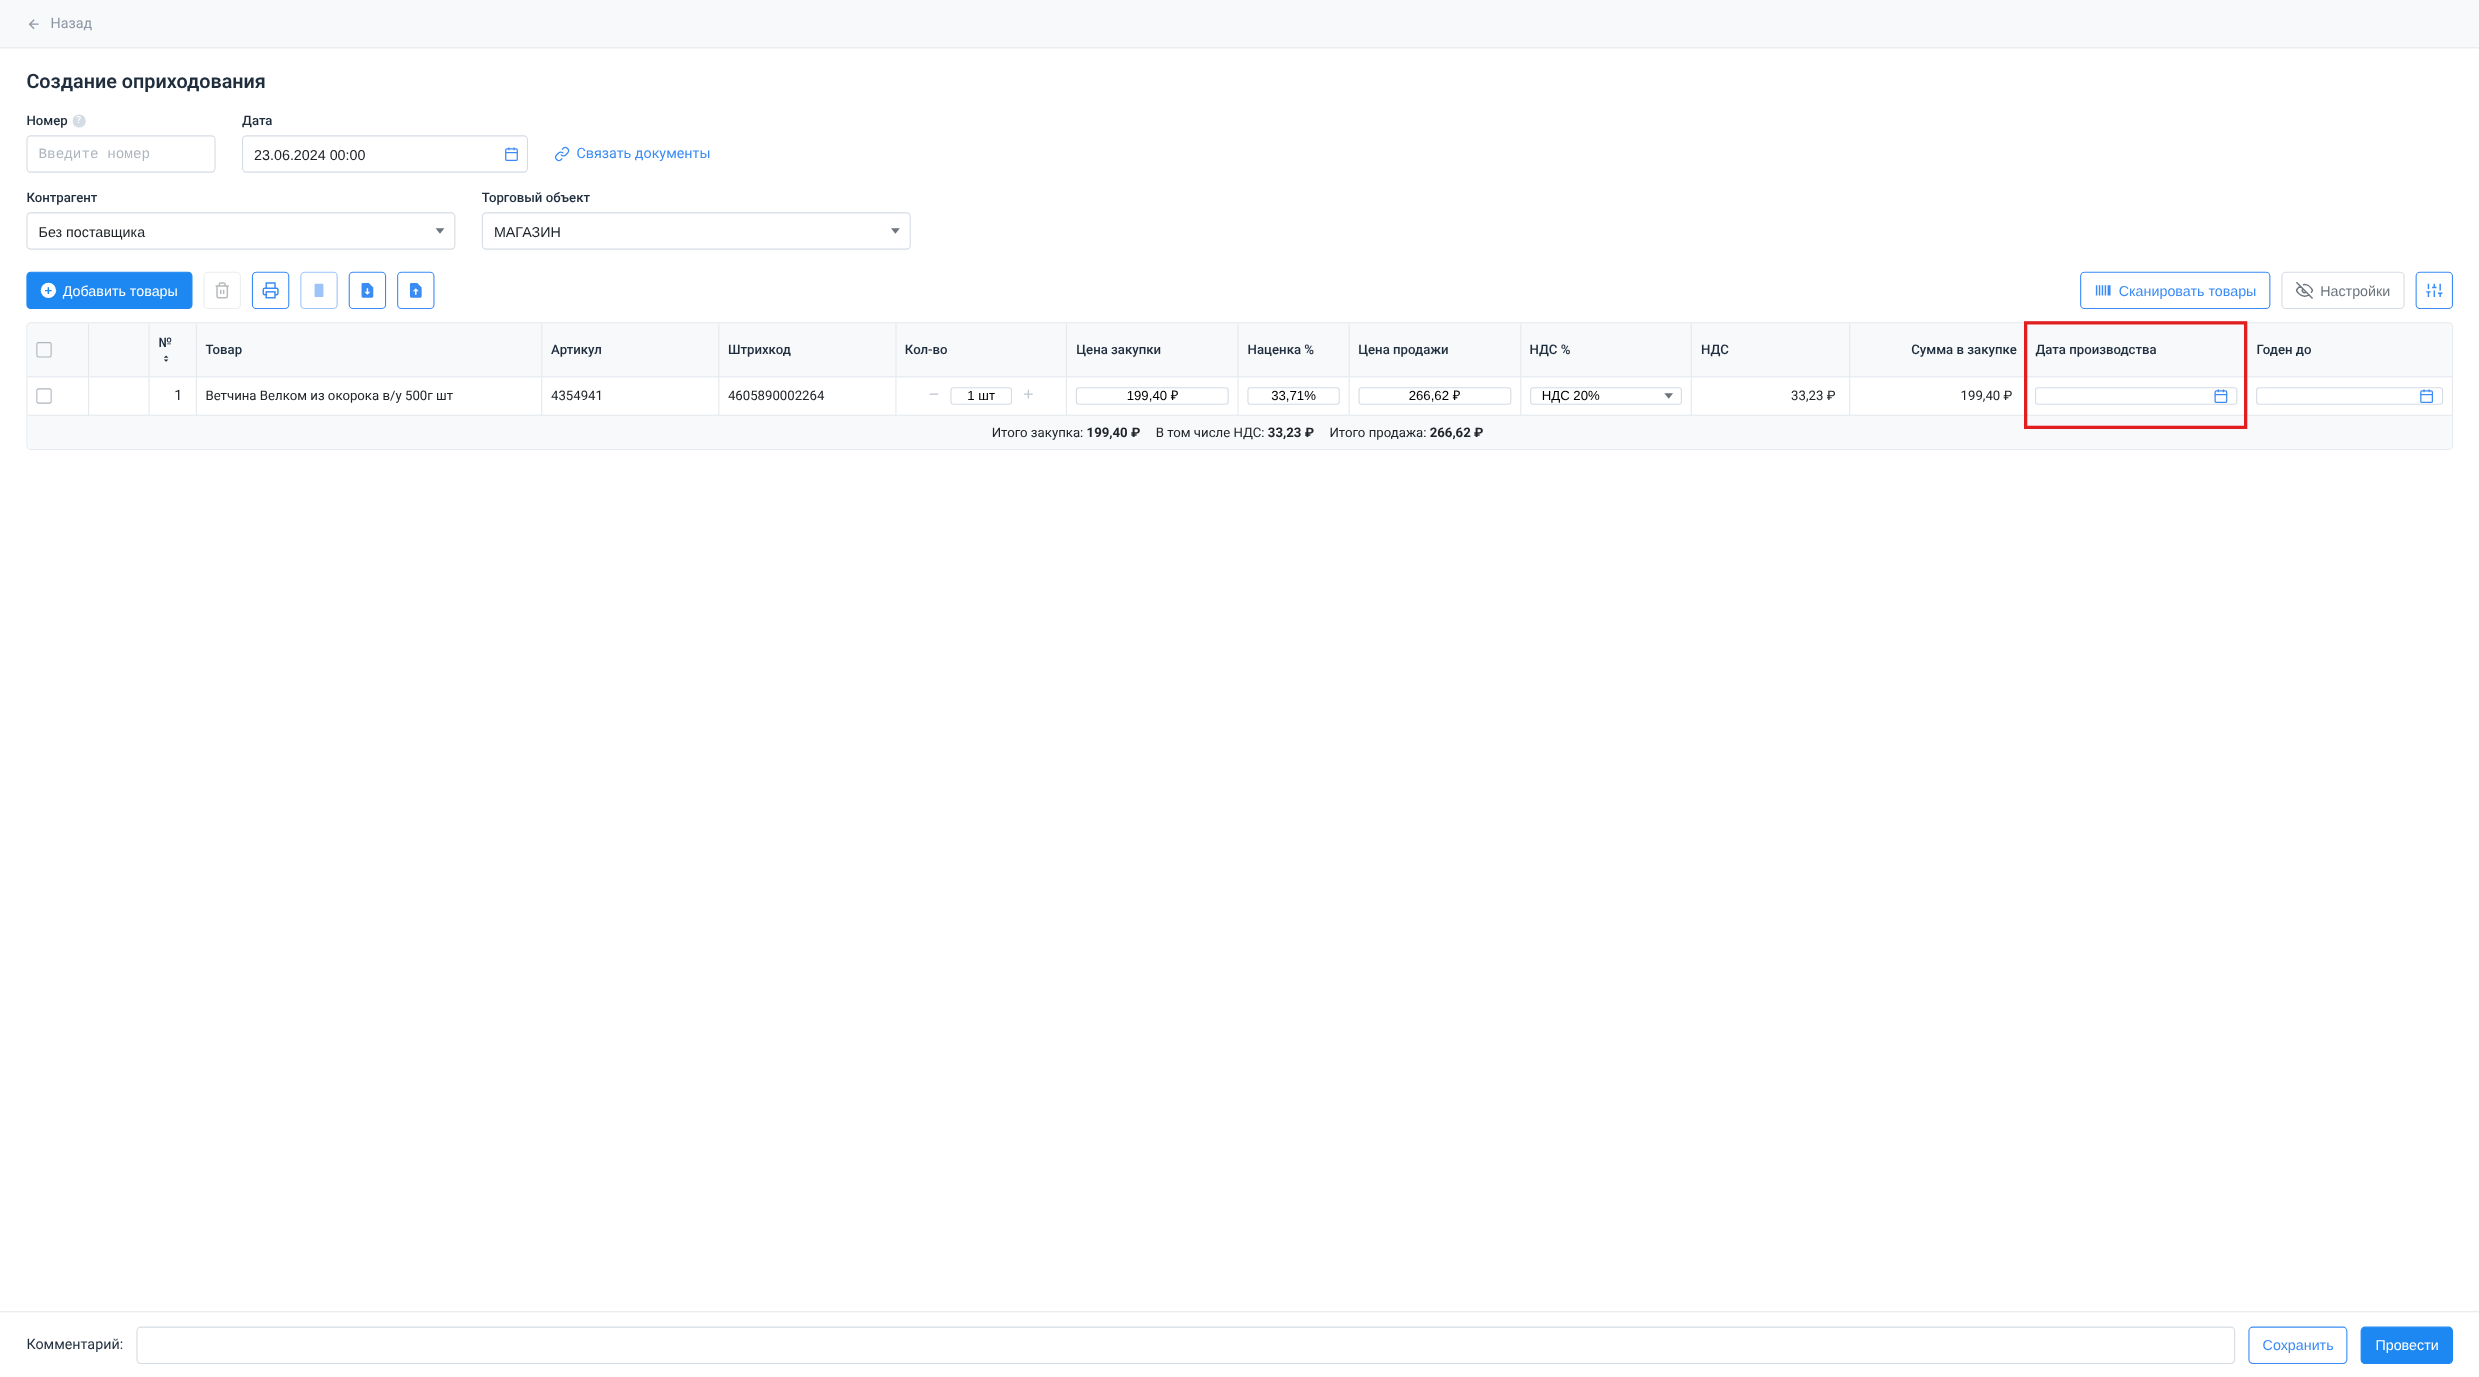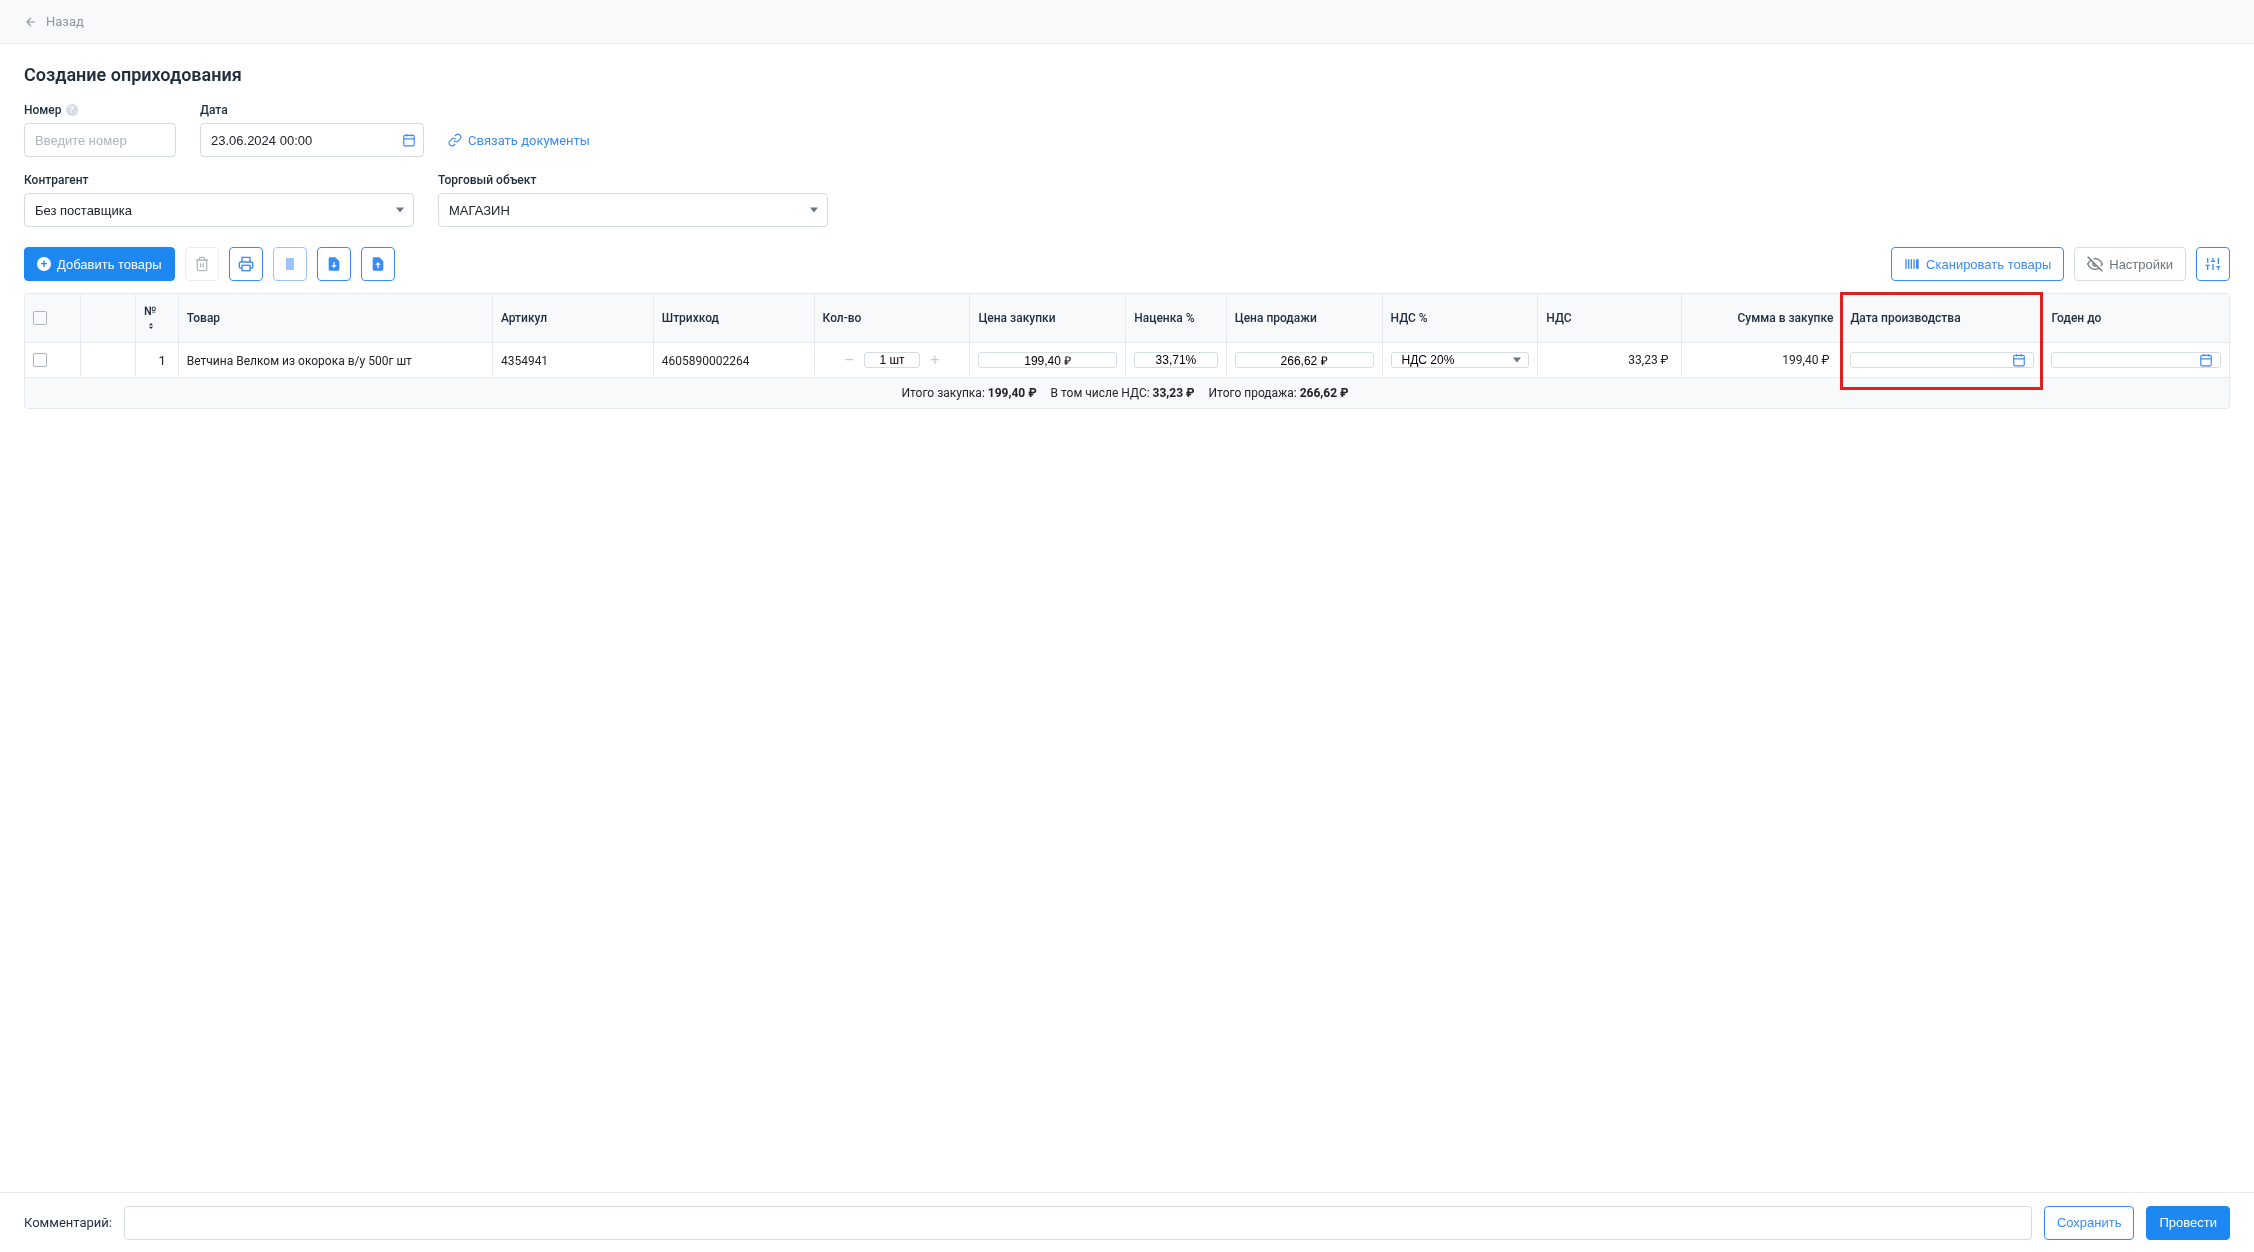--- a/index.html
+++ b/index.html
@@ -8,22 +8,22 @@
 .back-link { display: flex; align-items: center; gap: 8px; color: #8c96a3; font-size: 13px; cursor: pointer; }
 .back-link svg { width: 14px; height: 14px; }
 .content { padding: 20px 24px; }
 .page-title { font-size: 18px; font-weight: 600; color: #1f2d3d; margin-bottom: 18px; }
 .form-row { display: flex; gap: 24px; margin-bottom: 16px; }
 .form-group { display: flex; flex-direction: column; gap: 6px; }
 .form-label { font-size: 12px; color: #1f2d3d; font-weight: 500; display: flex; align-items: center; gap: 4px; }
 .help-icon { width: 12px; height: 12px; border-radius: 50%; background: #d5dce3; color: #fff; display: inline-flex; align-items: center; justify-content: center; font-size: 9px; }
 .form-input { height: 34px; border: 1px solid #d5dce3; border-radius: 4px; padding: 0 10px; font-size: 13px; color: #212529; background: #fff; outline: none; }
 .form-input::placeholder { color: #adb5bd; }
-.input-number { width: 152px; }
-.input-date-wrap { position: relative; width: 224px; }
+.input-number { width: 172px; font-family: Liberation Mono, monospace; }
+.input-date-wrap { position: relative; width: 260px; }
 .input-date { width: 100%; padding-right: 30px; }
 .cal-icon { position: absolute; right: 8px; top: 50%; transform: translateY(-50%); color: #3b8bf5; width: 14px; height: 14px; pointer-events: none; }
 .link-docs { display: flex; align-items: center; gap: 6px; color: #3b8bf5; font-size: 13px; cursor: pointer; align-self: flex-end; height: 34px; }
 .link-docs svg { width: 14px; height: 14px; }
 .select-wrap { position: relative; }
 .select-input { width: 100%; padding-right: 30px; cursor: pointer; }
 .caret { position: absolute; right: 10px; top: 50%; transform: translateY(-50%); width: 0; height: 0; border-left: 4px solid transparent; border-right: 4px solid transparent; border-top: 5px solid #6c757d; pointer-events: none; }
 .select-trade { width: 390px; }
 .select-counter { width: 390px; }
 .toolbar { display: flex; align-items: center; gap: 10px; margin-top: 20px; margin-bottom: 12px; }

